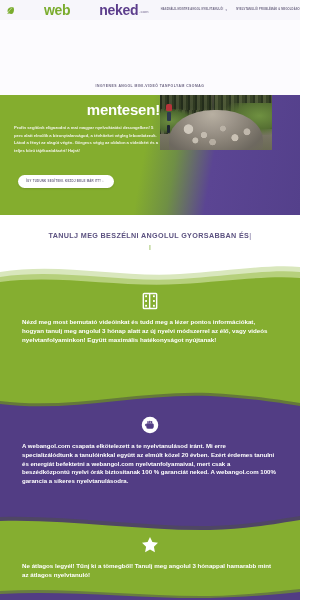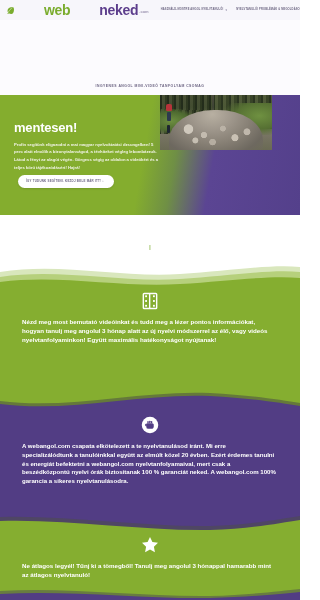--- a/index.html
+++ b/index.html
@@ -123,22 +123,22 @@
     position:absolute; left:6.5%; top:54%; width:3px; height:8px;
     background:#1d2530; border-radius:1px;
   }
 
   .hero-card {
     position:absolute; top:0; left:0; width:172px; height:120px;
     padding:6px 12px 0 14px;
     color:#ffffff;
   }
   .hero-title {
-    font-size:13px; font-weight:bold; line-height:1.05;
-    color:#ffffff; margin-top:20px; letter-spacing:-0.2px;
+    font-size:15px; font-weight:bold; line-height:1.05;
+    color:#ffffff; margin-top:1px; letter-spacing:-0.2px;text-align:right;
   }
   .hero-text {
     margin-top:6px;
     font-size:4.2px; line-height:1.85; font-weight:bold;
     color:#f2f4e8; max-width:150px;
   }
   .hero-cta {
     position:absolute; left:18px; top:80px;
     background:#ffffff; color:#6c6484;
     border:none; border-radius:7px;
@@ -270,20 +270,23 @@
 
     <div class="hero-card">
       <div class="hero-title">mentesen!</div>
       <div class="hero-text">Profin segítünk eligazodni a mai magyar nyelvoktatási dzsungelben! 5 perc alatt elmúlik a bizonytalanságod, a tévhiteket végleg lebombázzuk. Látod a fényt az alagút végén. Görgess végig az oldalon a videókért és a teljes körű tájékozódásért! Hajrá!</div>
     </div>
 
     <button class="hero-cta">ÍGY TUDUNK SEGÍTENI. KEZDJ BELE MÁR ITT! ↓</button>
   </div>
 
   <div class="typed-sec">
+    <div class="typed-head">
+      <span>TANULJ MEG BESZÉLNI ANGOLUL GYORSABBAN ÉS</span><span class="typed-cursor">|</span>
+    </div>
     <div class="typed-sub">|</div>
   </div>
 
   <div class="band band-green">
     <div class="fill"></div>
     <svg viewBox="0 0 300 30" preserveAspectRatio="none" style="position:absolute;top:0;left:0;height:30px">
       <path d="M0,14 C60,4 120,20 180,16 C230,13 270,6 300,9 L300,30 L0,30 Z" fill="#d9e7bd"></path>
       <path d="M0,19 C60,10 120,25 180,21 C230,18 270,11 300,14 L300,30 L0,30 Z" fill="#b6d07c"></path>
       <path d="M0,24 C60,16 120,30 180,26 C230,23 270,17 300,20 L300,30 L0,30 Z" fill="#85ae30"></path>
     </svg>

